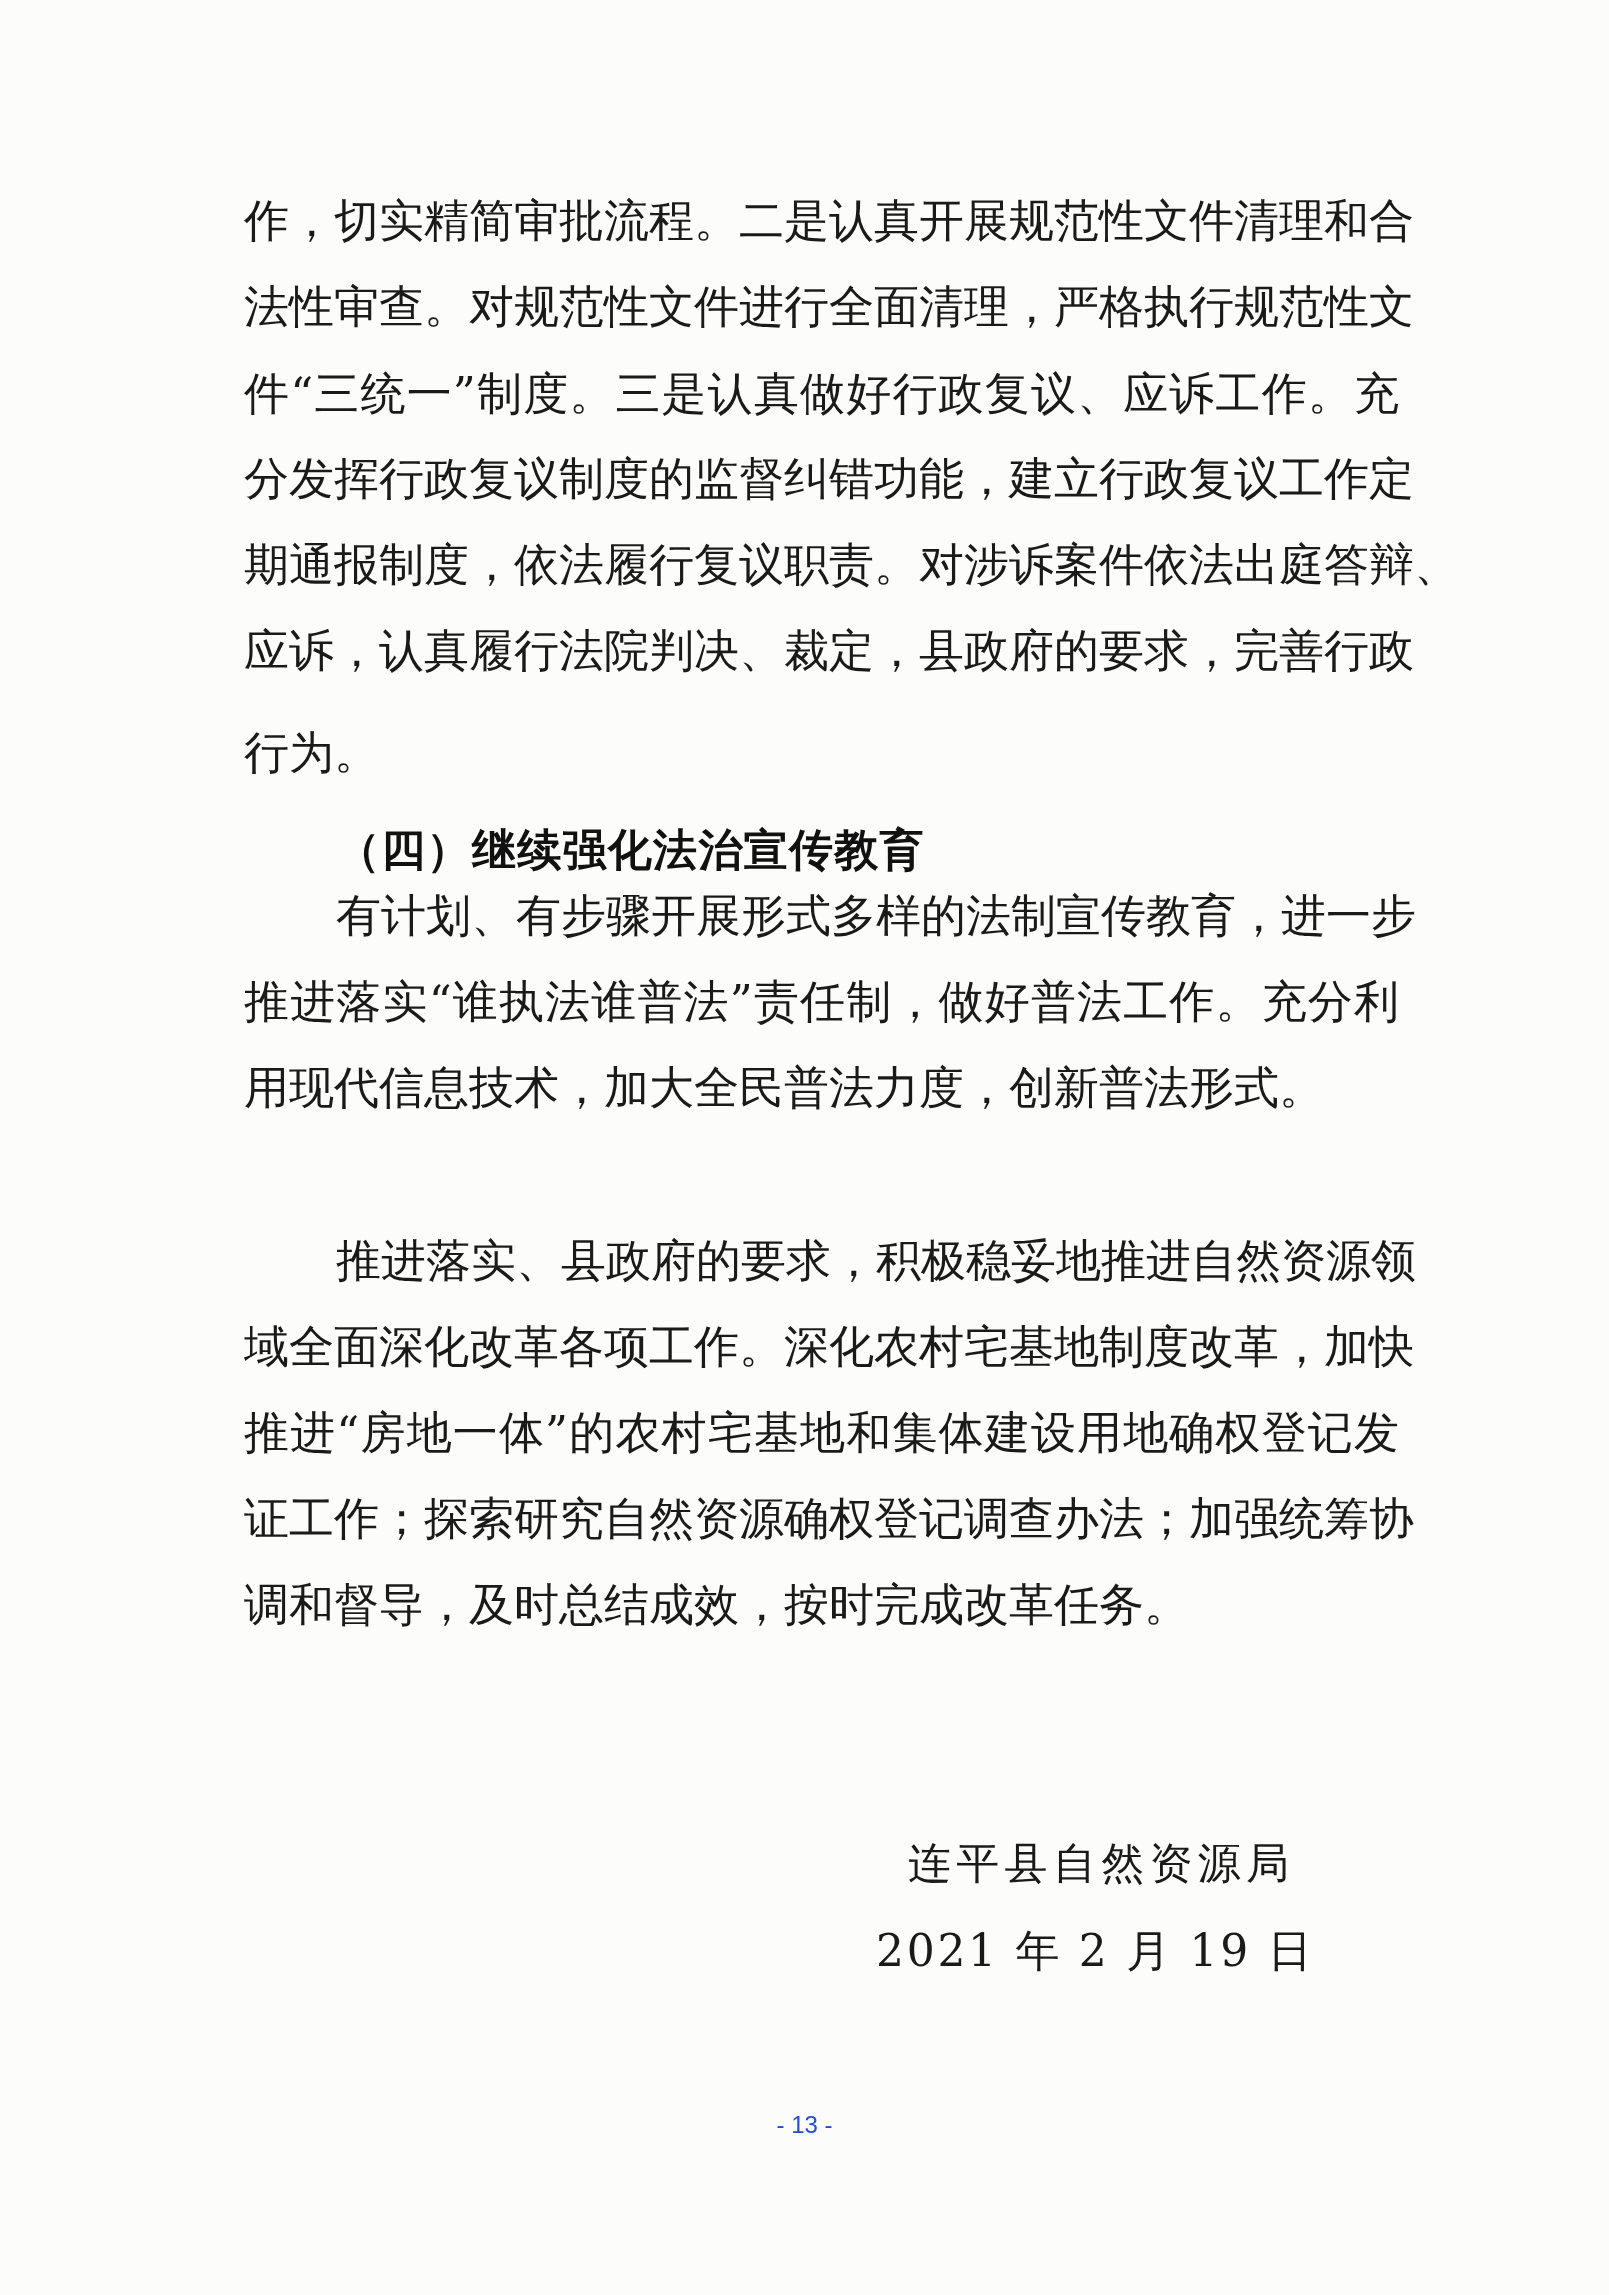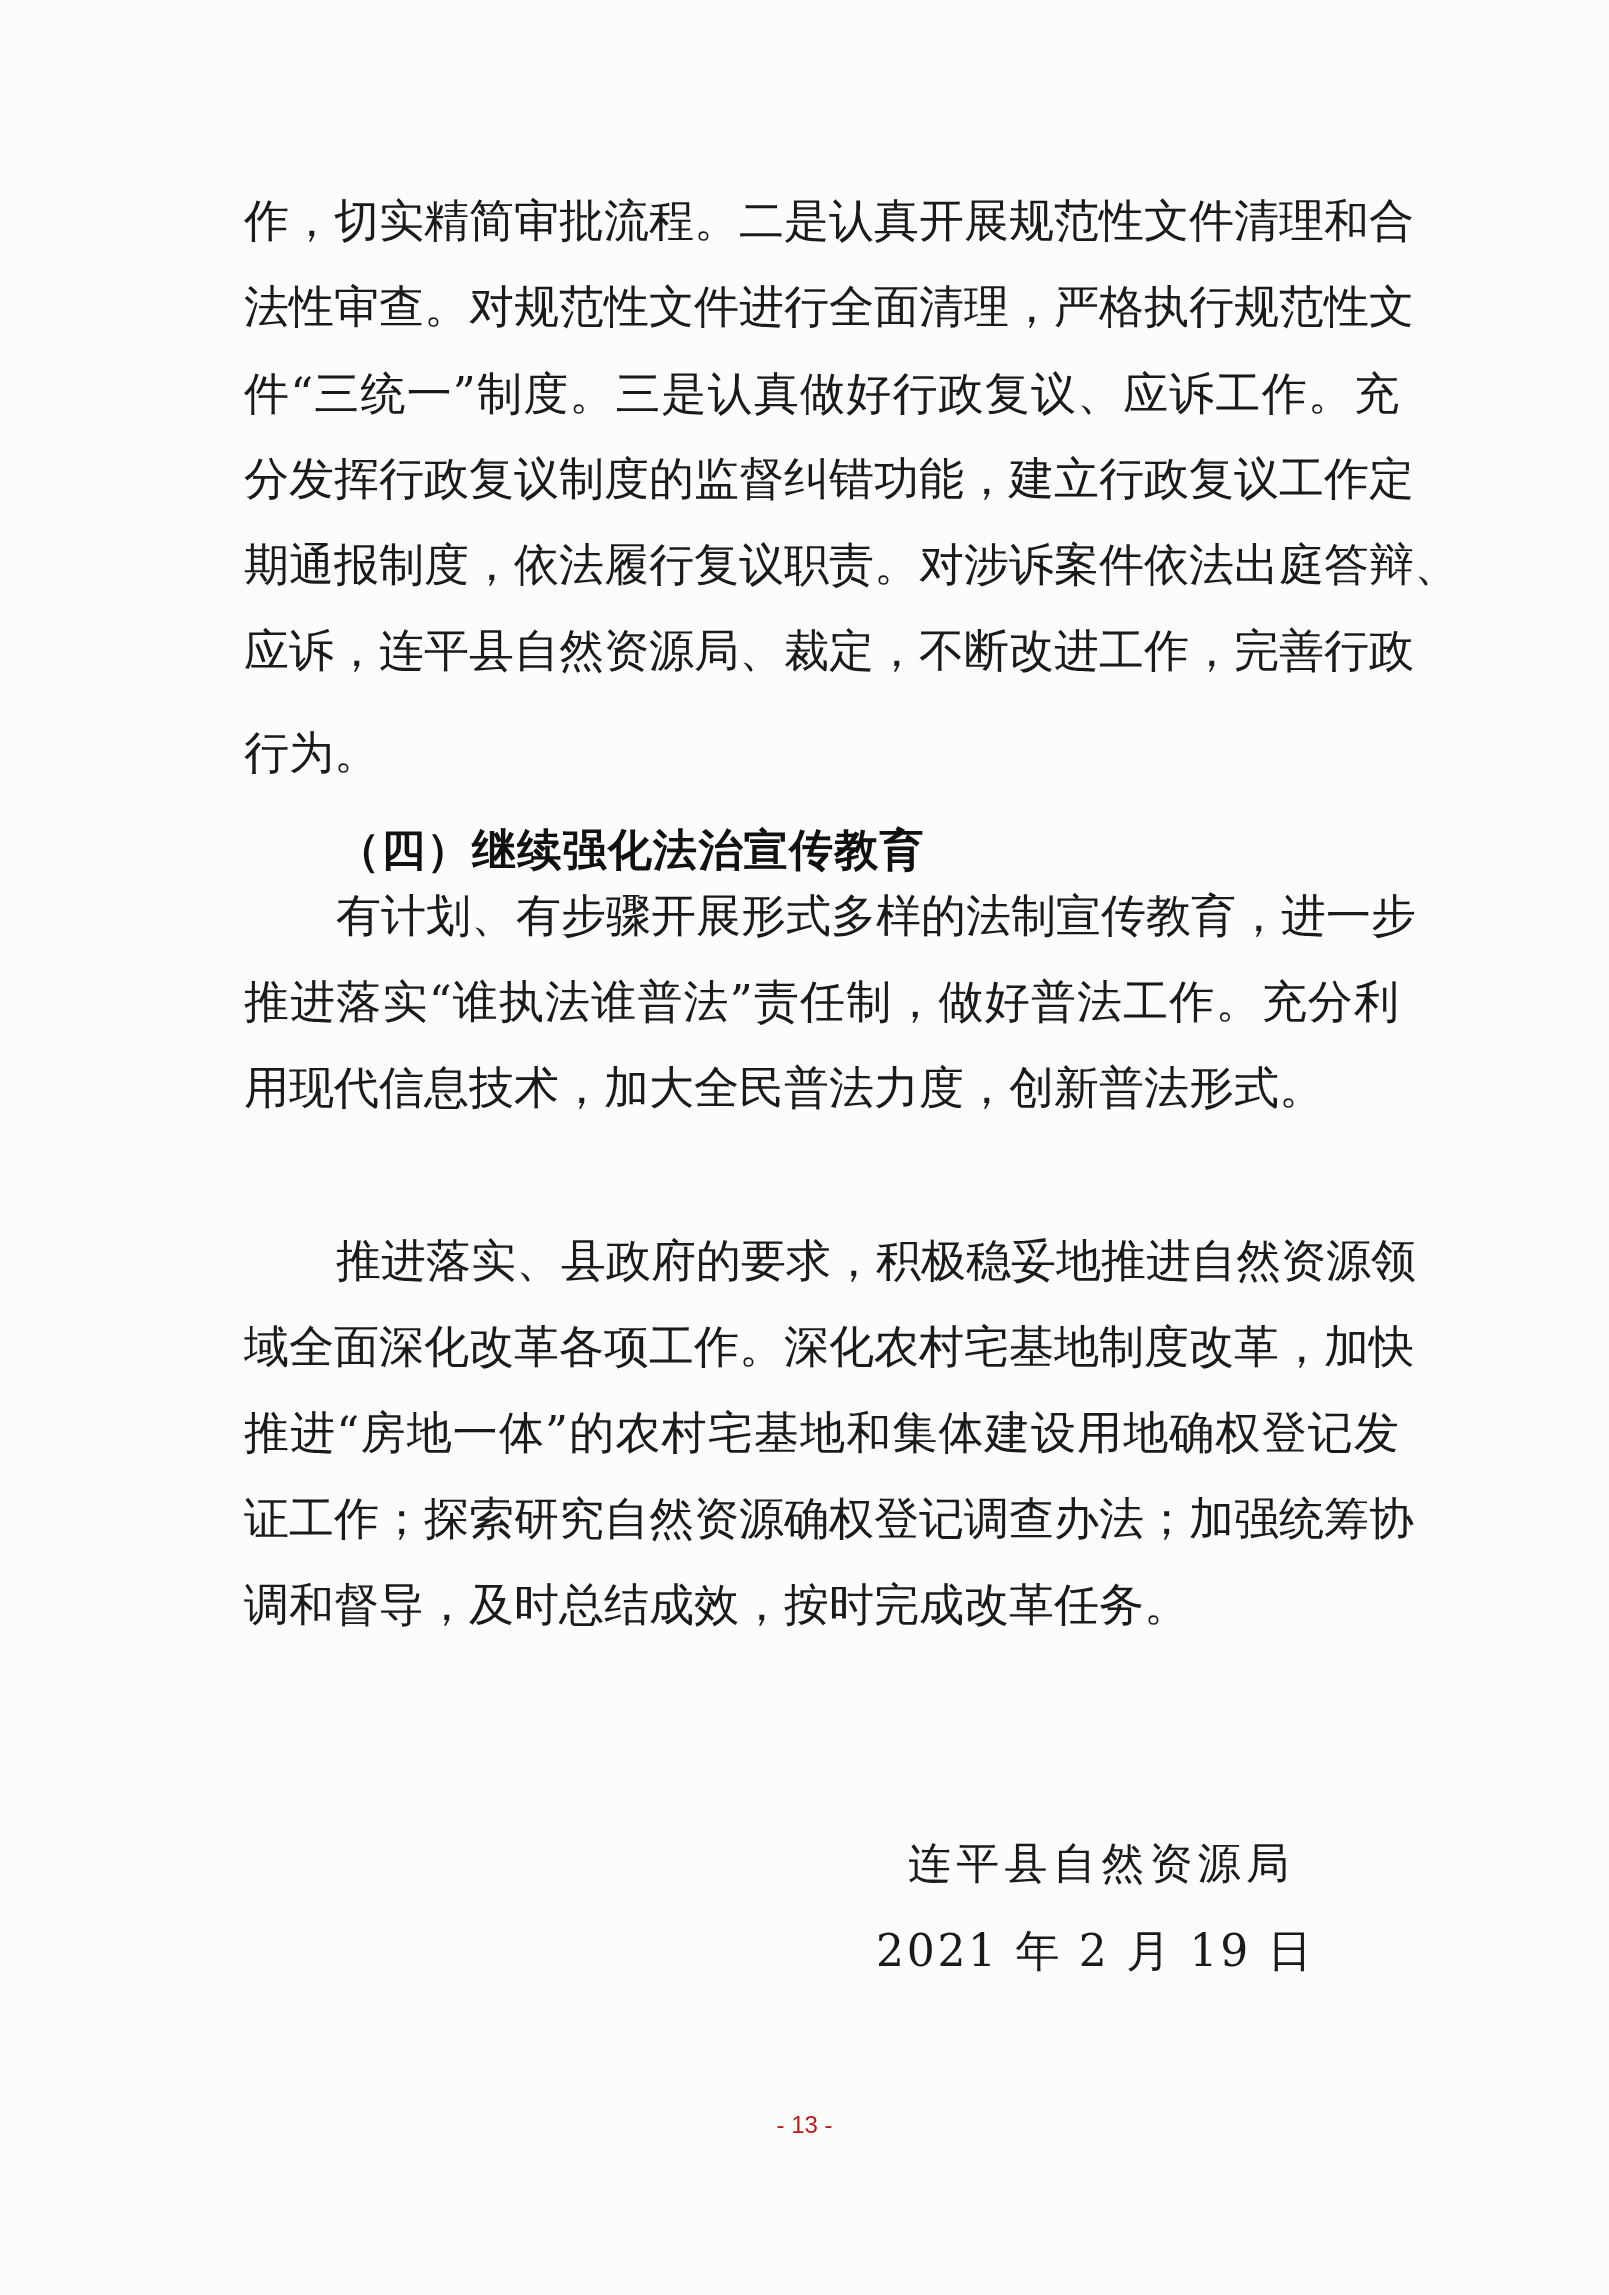--- a/index.html
+++ b/index.html
@@ -28,35 +28,35 @@
     position:absolute; left:880px;
     font-size:43px; line-height:53px; white-space:nowrap; letter-spacing:5.3px;margin-left:28px;
   }
   .date {
     position:absolute; left:876px;
     font-size:44px; line-height:53px; white-space:nowrap; letter-spacing:2.7px;
   }
   .pagenum {
     position:absolute; left:0; width:1609px; text-align:center;
     top:2110px; font-family:"Liberation Sans",sans-serif; font-size:24px; line-height:29px;
-    color:#b91c1c;
+    color:#1d4ed8;
   }
 </style>
 </head>
 <body>
 
 <div class="page">
 
   <div>
     <div class="line" style="top:194px">作，切实精简审批流程。二是认真开展规范性文件清理和合</div>
     <div class="line" style="top:280px">法性审查。对规范性文件进行全面清理，严格执行规范性文</div>
     <div class="line" style="top:367px">件“三统一”制度。三是认真做好行政复议、应诉工作。充</div>
     <div class="line" style="top:452px">分发挥行政复议制度的监督纠错功能，建立行政复议工作定</div>
     <div class="line" style="top:538px">期通报制度，依法履行复议职责。对涉诉案件依法出庭答辩、</div>
-    <div class="line" style="top:624px">应诉，连平县自然资源局、裁定，不断改进工作，完善行政</div>
+    <div class="line" style="top:624px">应诉，认真履行法院判决、裁定，县政府的要求，完善行政</div>
     <div class="line last" style="top:726px">行为。</div>
   </div>
 
   <div class="heading" style="top:803px">（四）继续强化法治宣传教育</div>
   <div>
     <div class="line indent" style="top:889px">有计划、有步骤开展形式多样的法制宣传教育，进一步</div>
     <div class="line" style="top:975px">推进落实“谁执法谁普法”责任制，做好普法工作。充分利</div>
     <div class="line last" style="top:1061px">用现代信息技术，加大全民普法力度，创新普法形式。</div>
   </div>
 

